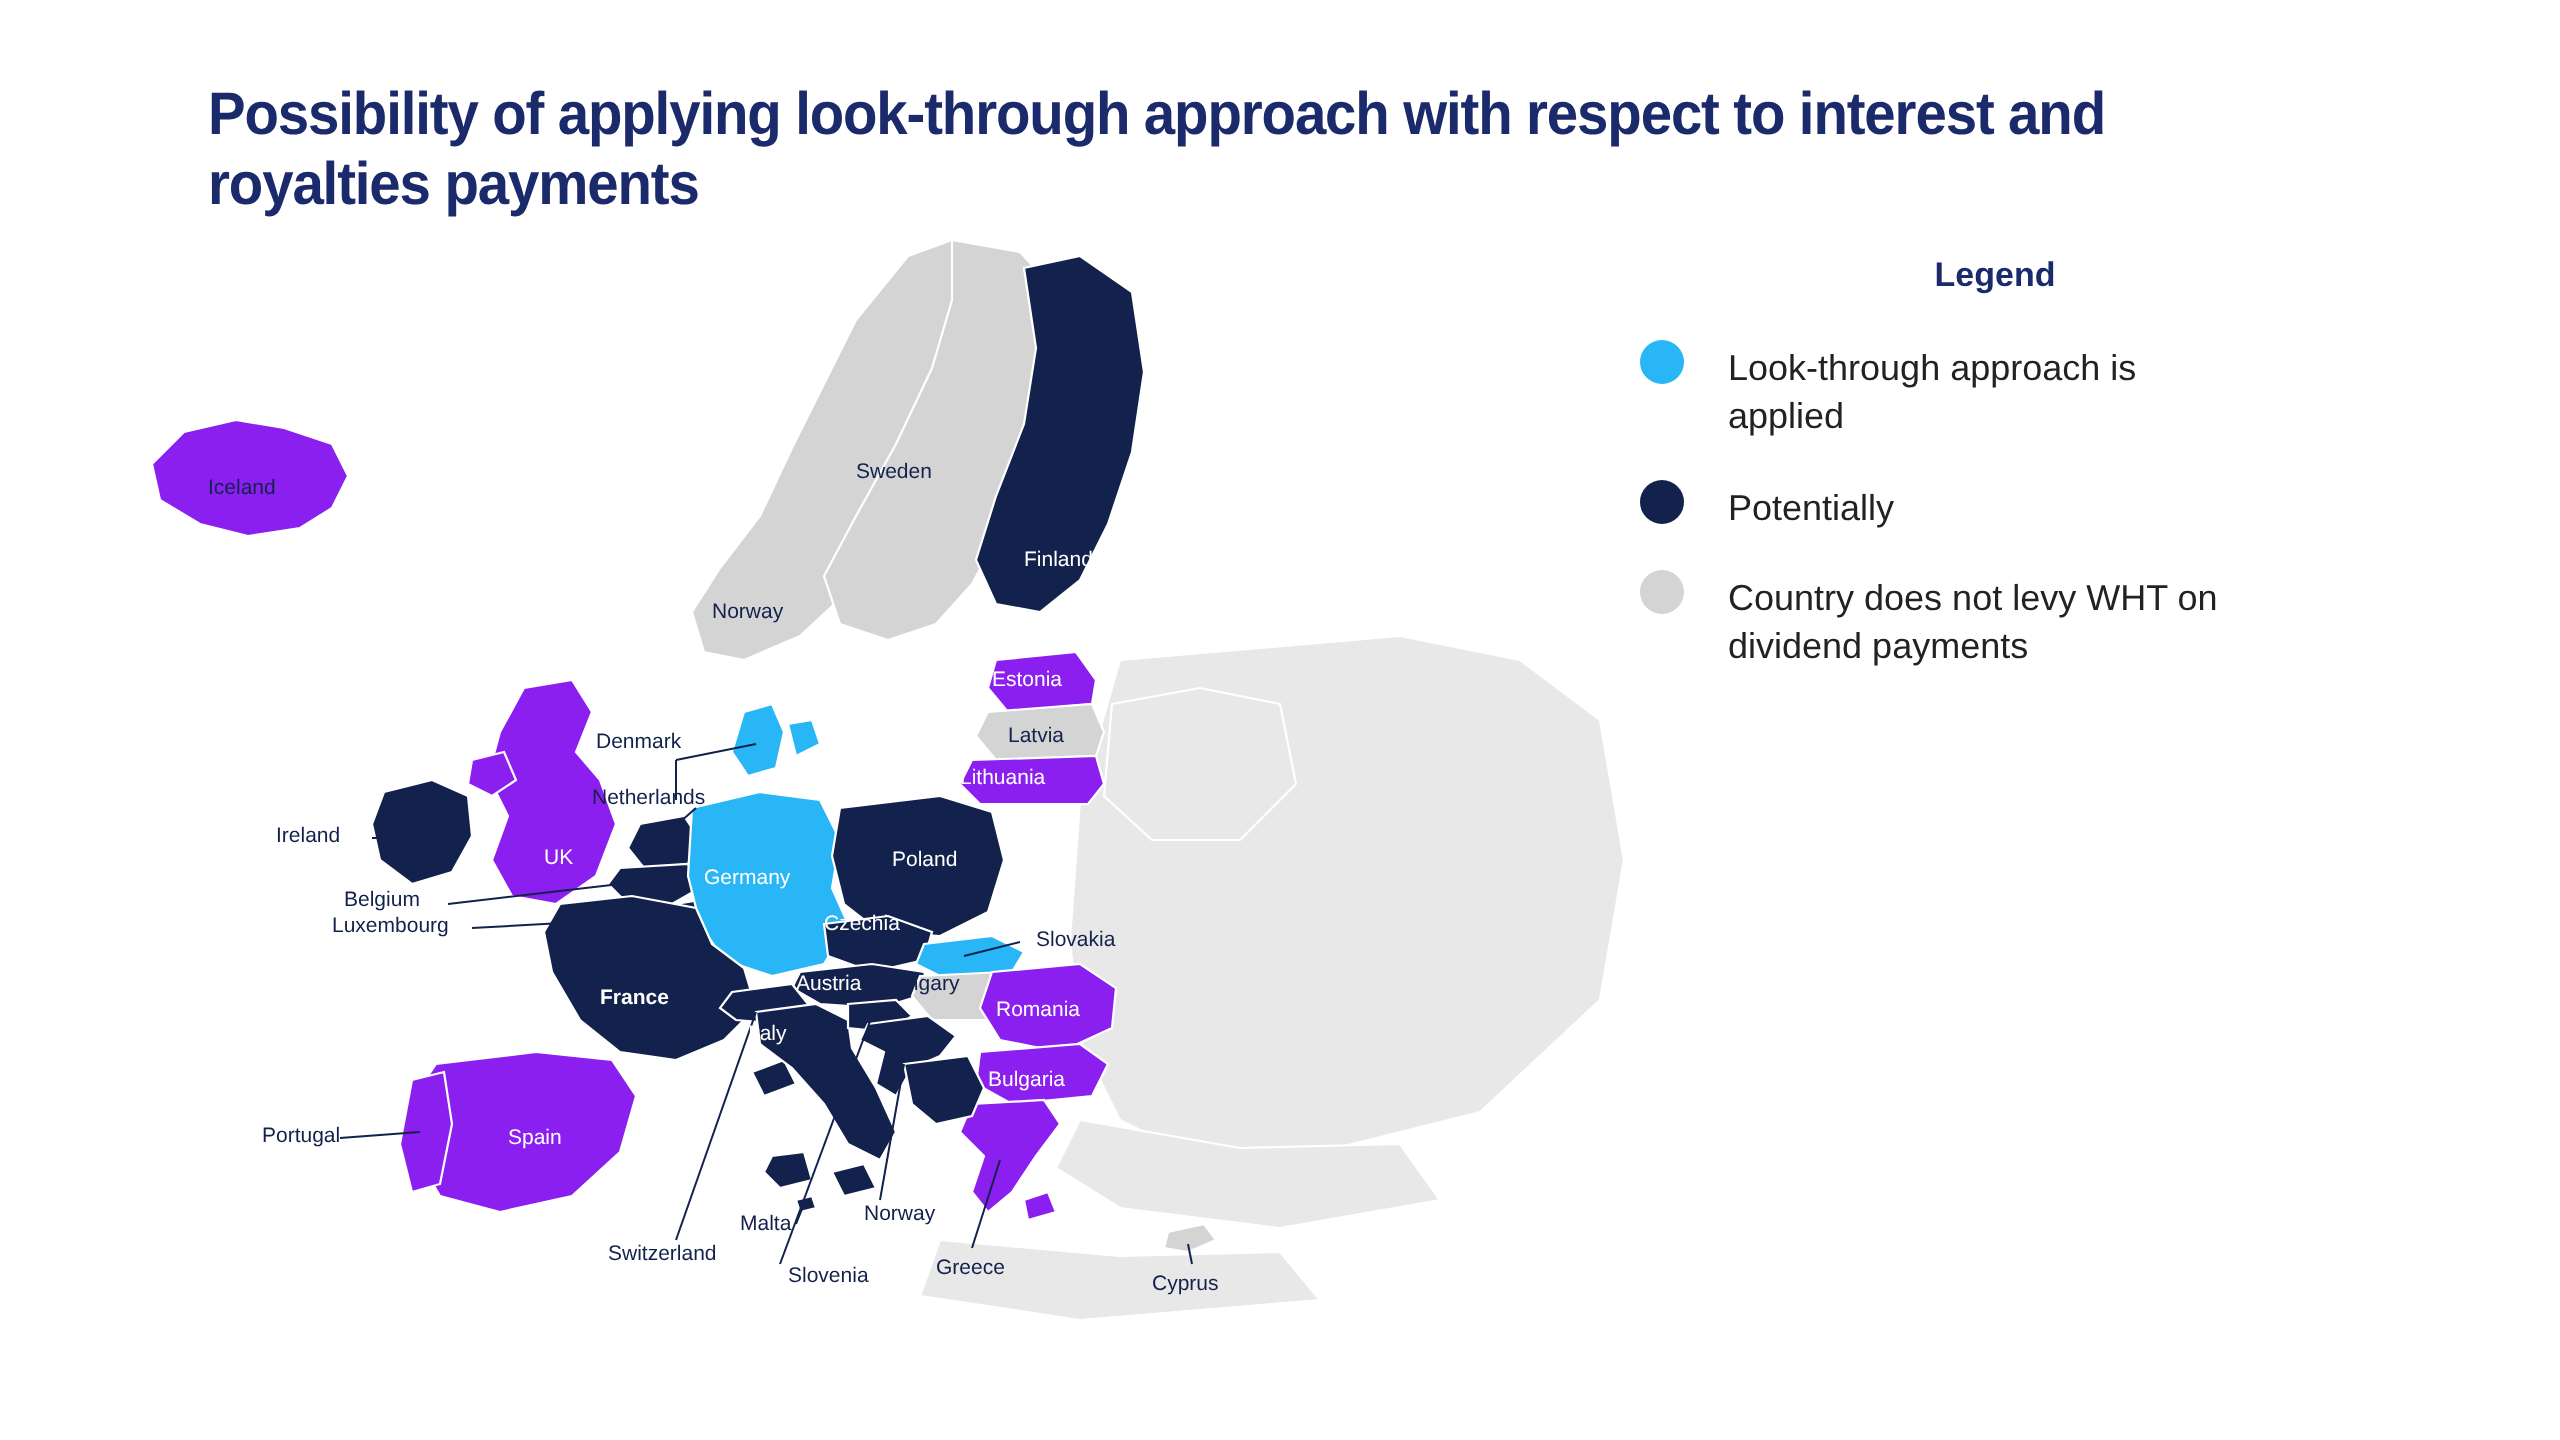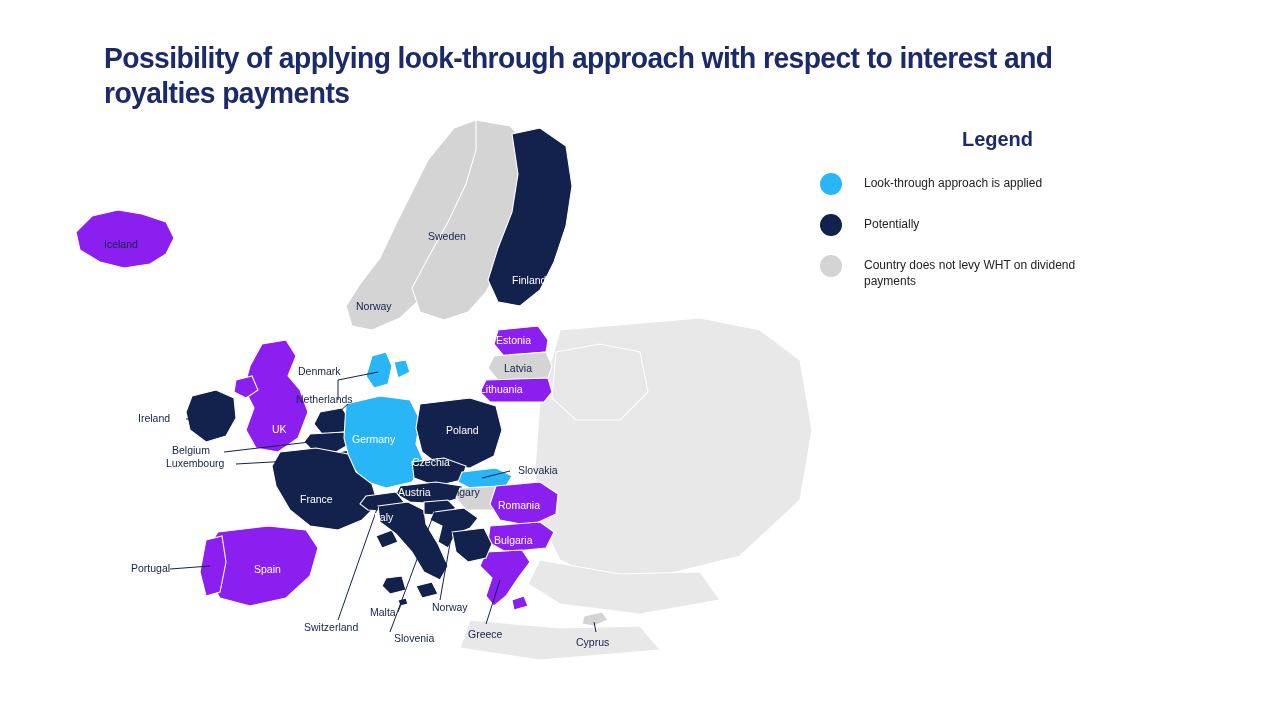--- a/index.html
+++ b/index.html
@@ -34,40 +34,40 @@
   
   #legend {
     position: absolute;
     left: 820px;
     top: 128px;
     width: 320px;
   }
   #legend-title {
     color: #1b2a6b;
     font-weight: bold;
-    font-size: 20px;
+    font-size: 17px;
     text-align: center;
     width: 375px;
     margin-left: -10px;
     margin-bottom: 22px;
   }
   .legend-row {
     display: flex;
     align-items: flex-start;
     margin-bottom: 19px;
   }
   .legend-swatch {
     width: 22px;
     height: 22px;
     border-radius: 50%;
     flex: 0 0 22px;
     margin-right: 22px;
   }
   .legend-label {
-    font-size: 12px;
+    font-size: 18px;
     color: #222222;
     line-height: 1.32;
     padding-top: 3px;
     max-width: 250px;
   }
 
   
   #map-wrap {
     position: absolute;
     left: 0;
@@ -277,21 +277,21 @@
   <div class="map-label dark" style="left:166px; top:457px;">Luxembourg</div>
   <div class="map-label white" style="left:352px; top:433px;">Germany</div>
   <div class="map-label white" style="left:446px; top:424px;">Poland</div>
   <div class="map-label white" style="left:412px; top:456px;">Czechia</div>
   <div class="map-label dark" style="left:518px; top:464px;">Slovakia</div>
   <div class="map-label white" style="left:398px; top:486px;">Austria</div>
   <div class="map-label dark" style="left:440px; top:486px;">Hungary</div>
   <div class="map-label white" style="left:498px; top:499px;">Romania</div>
   <div class="map-label white" style="left:494px; top:534px;">Bulgaria</div>
   <div class="map-label dark" style="left:468px; top:628px;">Greece</div>
-  <div class="map-label white" style="left:300px; top:493px;">France</div>
+  <div class="map-label white" style="left:300px; top:493px;font-weight:bold;">France</div>
   <div class="map-label dark" style="left:304px; top:621px;">Switzerland</div>
   <div class="map-label white" style="left:374px; top:511px;">Italy</div>
   <div class="map-label dark" style="left:394px; top:632px;">Slovenia</div>
   <div class="map-label dark" style="left:432px; top:601px;">Norway</div>
   <div class="map-label white" style="left:254px; top:563px;">Spain</div>
   <div class="map-label dark" style="left:116px; top:562px;margin-left:15px;">Portugal</div>
   <div class="map-label dark" style="left:370px; top:606px;">Malta</div>
   <div class="map-label dark" style="left:576px; top:636px;">Cyprus</div>
 </div>
 

